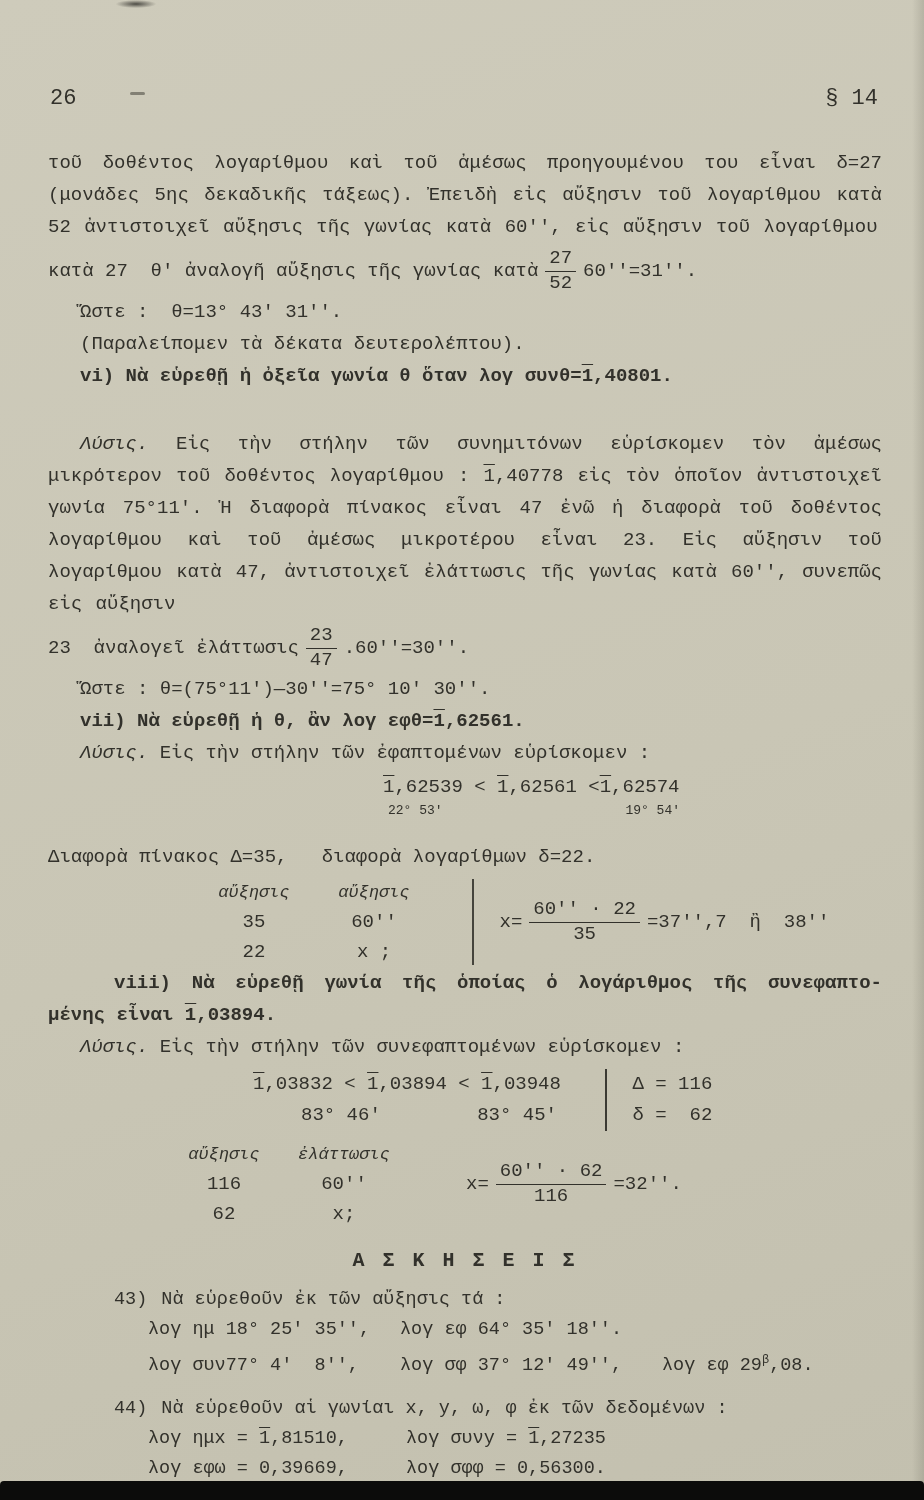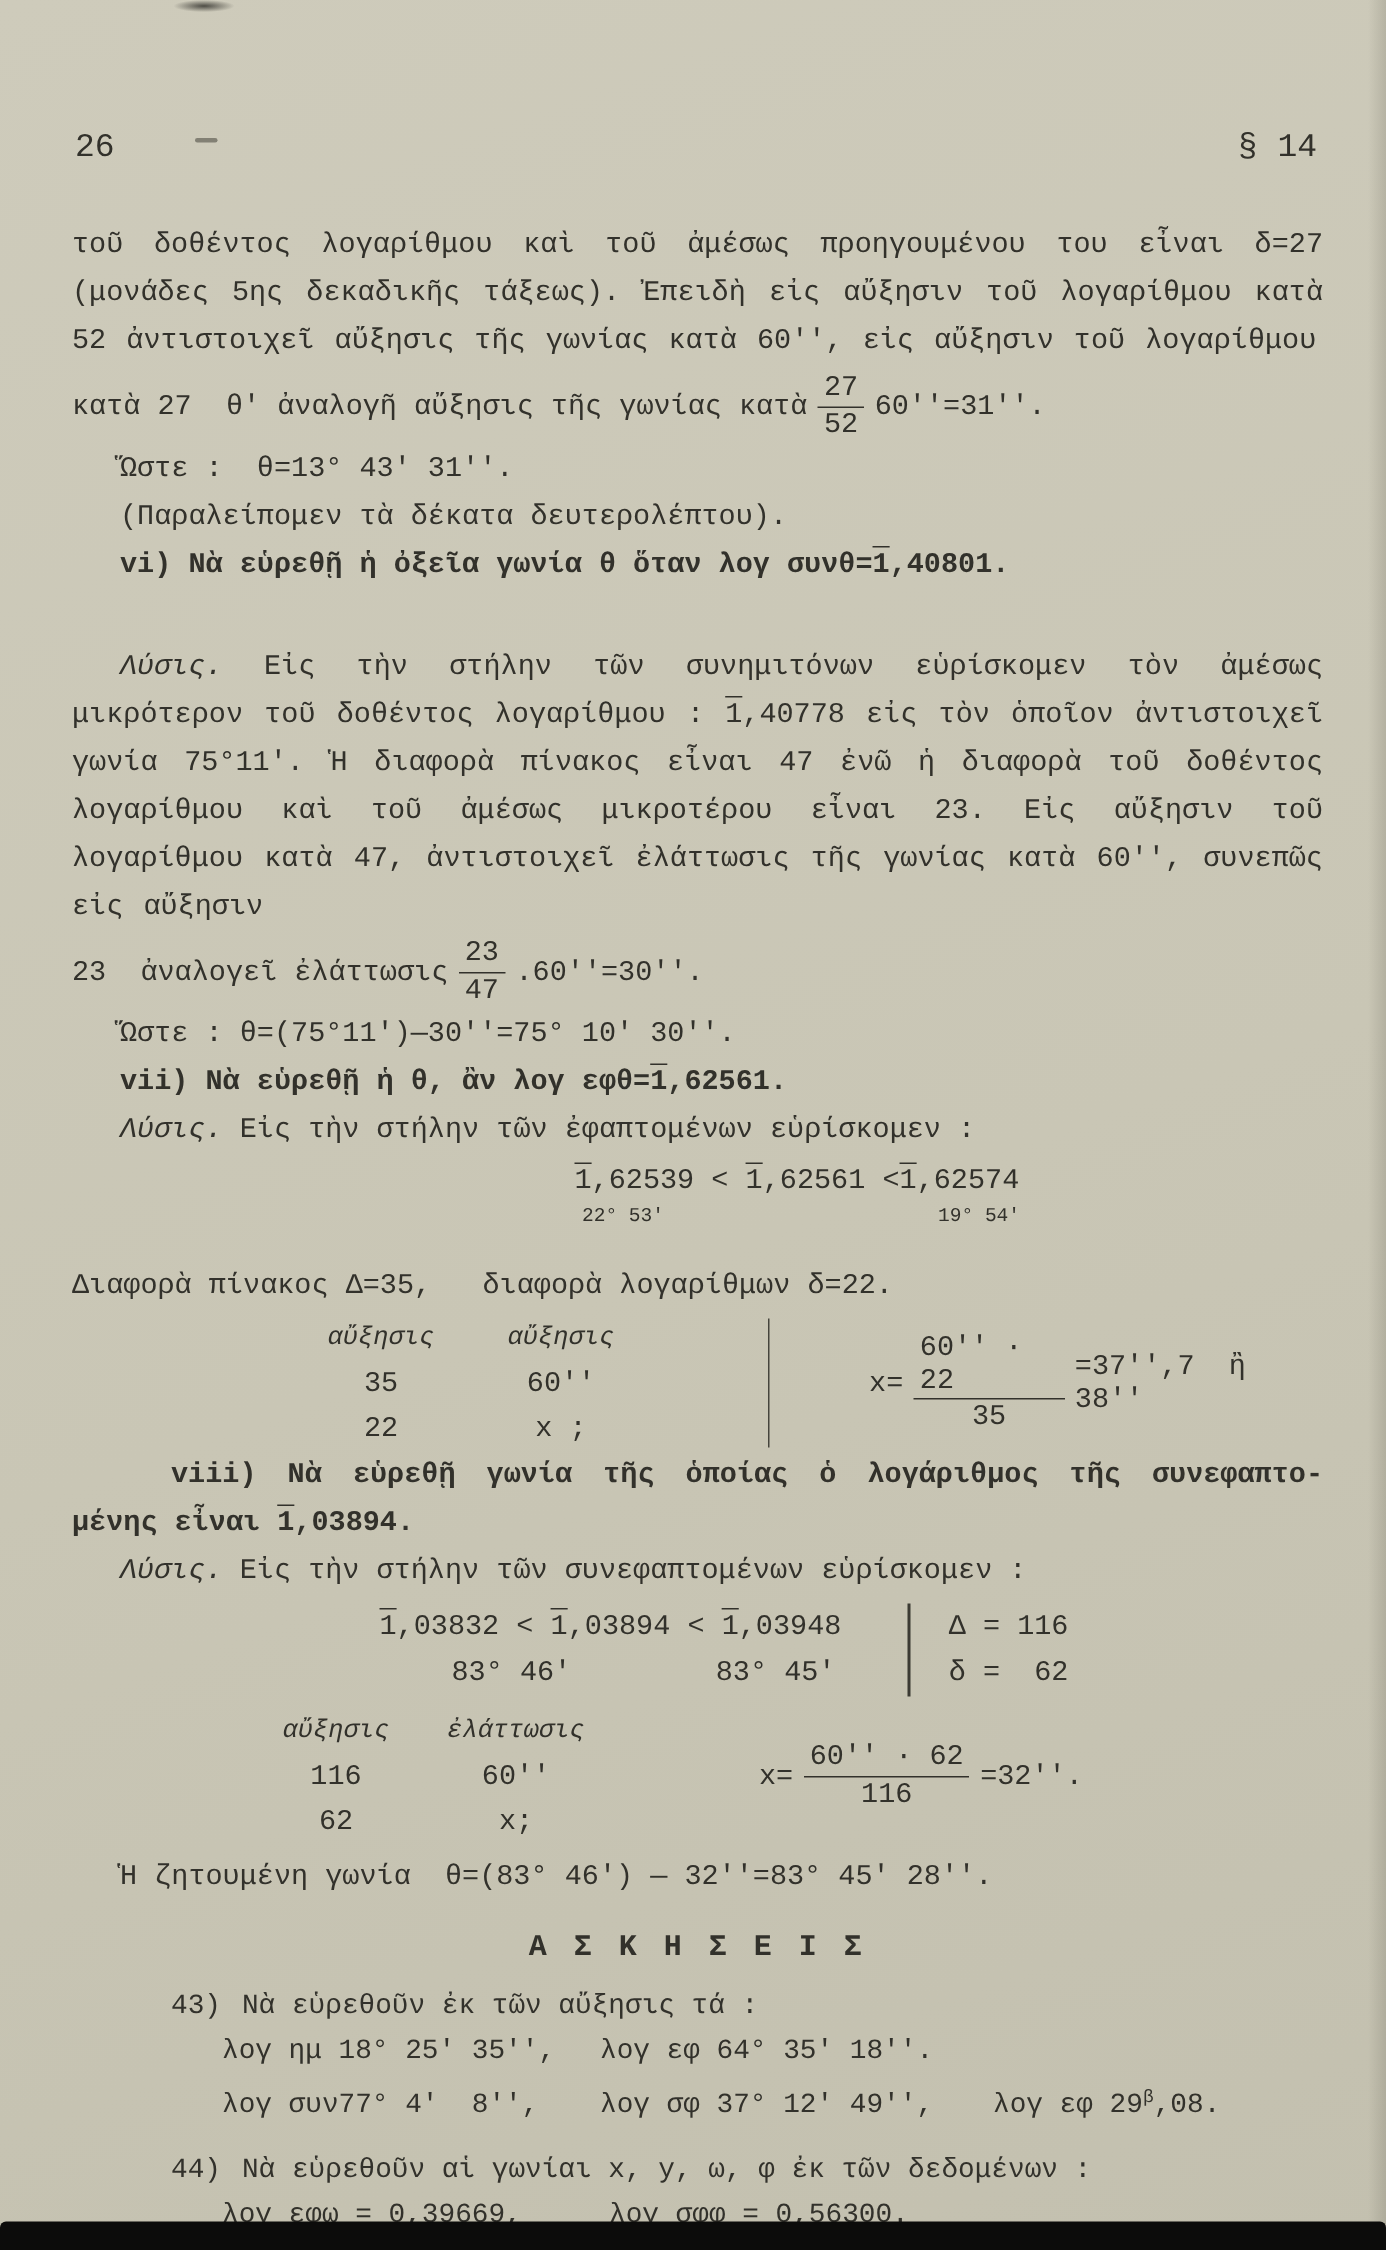--- a/index.html
+++ b/index.html
@@ -18,21 +18,21 @@
   .it{font-style:italic;}
   .ov{text-decoration:overline;}
   .jlast{text-align:justify;text-align-last:justify;}
   .eqline{display:flex;align-items:center;height:50px;font-size:19px;margin-top:3px;}
   .frac{display:inline-flex;flex-direction:column;align-items:center;font-size:19px;line-height:1.15;margin:0 7px;}
   .fnum{border-bottom:1.5px solid #32312b;padding:0 4px 1px;}
   .fden{padding-top:1px;}
   .center-ineq{margin:2px 0 0 335px;font-size:19px;line-height:32px;}
   .angles{display:flex;justify-content:space-between;width:292px;margin-left:340px;height:30px;font-size:13px;}
   .diff{margin-top:8px;}
-  .prop-block{display:flex;align-items:center;margin:4px 0 0 150px;min-height:90px;gap:40px;}
+  .prop-block{display:flex;align-items:center;margin:4px 0 0 150px;min-height:90px;}
   .prop-block.second{margin:8px 0 0 120px;}
   .ptable{display:grid;grid-template-columns:112px 128px;row-gap:1px;text-align:center;font-size:19px;line-height:29px;}
   .phead{font-style:italic;font-size:17px;}
   .vdiv{width:1.5px;align-self:stretch;background:#45443c;margin:2px 26px 2px 34px;}
   .eqg{display:flex;align-items:center;font-size:19px;}
   .eqg.m60{margin-left:58px;}
   .result1{margin:4px 0 0 335px;}
   .viii-ineq{display:flex;margin:6px 0 0 205px;font-size:19px;line-height:31px;}
   .vleft{width:342px;}
   .vrow2{display:flex;justify-content:space-between;padding:0 38px 0 48px;}
@@ -167,31 +167,31 @@
       <div class="eqg m60">
           <span>x=</span>
           <span class="frac">
             <span class="fnum">60'' · 62</span>
             <span class="fden">116</span>
           </span>
           <span>=32''.</span>
         </div>
     </div>
 
-    <p class="body ind final"><span>Ἡ ζητουμένη γωνία&nbsp; θ=(83° 46') — 32''=83° 45' 28''.</span></p>
 
     <div class="ask-title">Α Σ Κ Η Σ Ε Ι Σ</div>
 
     <p class="ex ex-head"><span class="lbl">43)</span><span>Νὰ εὑρεθοῦν ἐκ τῶν αὔξησις τά :</span></p>
 
     <div class="ex exrow"><span class="cell w252">λογ ημ 18° 25' 35'',</span><span class="cell">λογ εφ 64° 35' 18''.</span></div>
 
     <div class="ex exrow"><span class="cell w252">λογ συν77° 4'&nbsp; 8'',</span><span class="cell w262">λογ σφ 37° 12' 49'',</span><span class="cell"><span>λογ εφ 29</span><sup>β</sup><span>,08.</span></span></div>
 
     <p class="ex ex-head"><span class="lbl">44)</span><span>Νὰ εὑρεθοῦν αἱ γωνίαι x, y, ω, φ ἐκ τῶν δεδομένων :</span></p>
 
+    <div class="ex exrow"><span class="cell w258"><span>λογ ημx = </span><span class="ov">1</span><span>,81510,</span></span><span class="cell"><span>λογ συνy = </span><span class="ov">1</span><span>,27235</span></span></div>
 
     <div class="ex exrow"><span class="cell w258">λογ εφω = 0,39669,</span><span class="cell">λογ σφφ = 0,56300.</span></div>
 
   </div>
 
   <div class="bottom-bar"></div>
 </div>
 
 </body></html>

